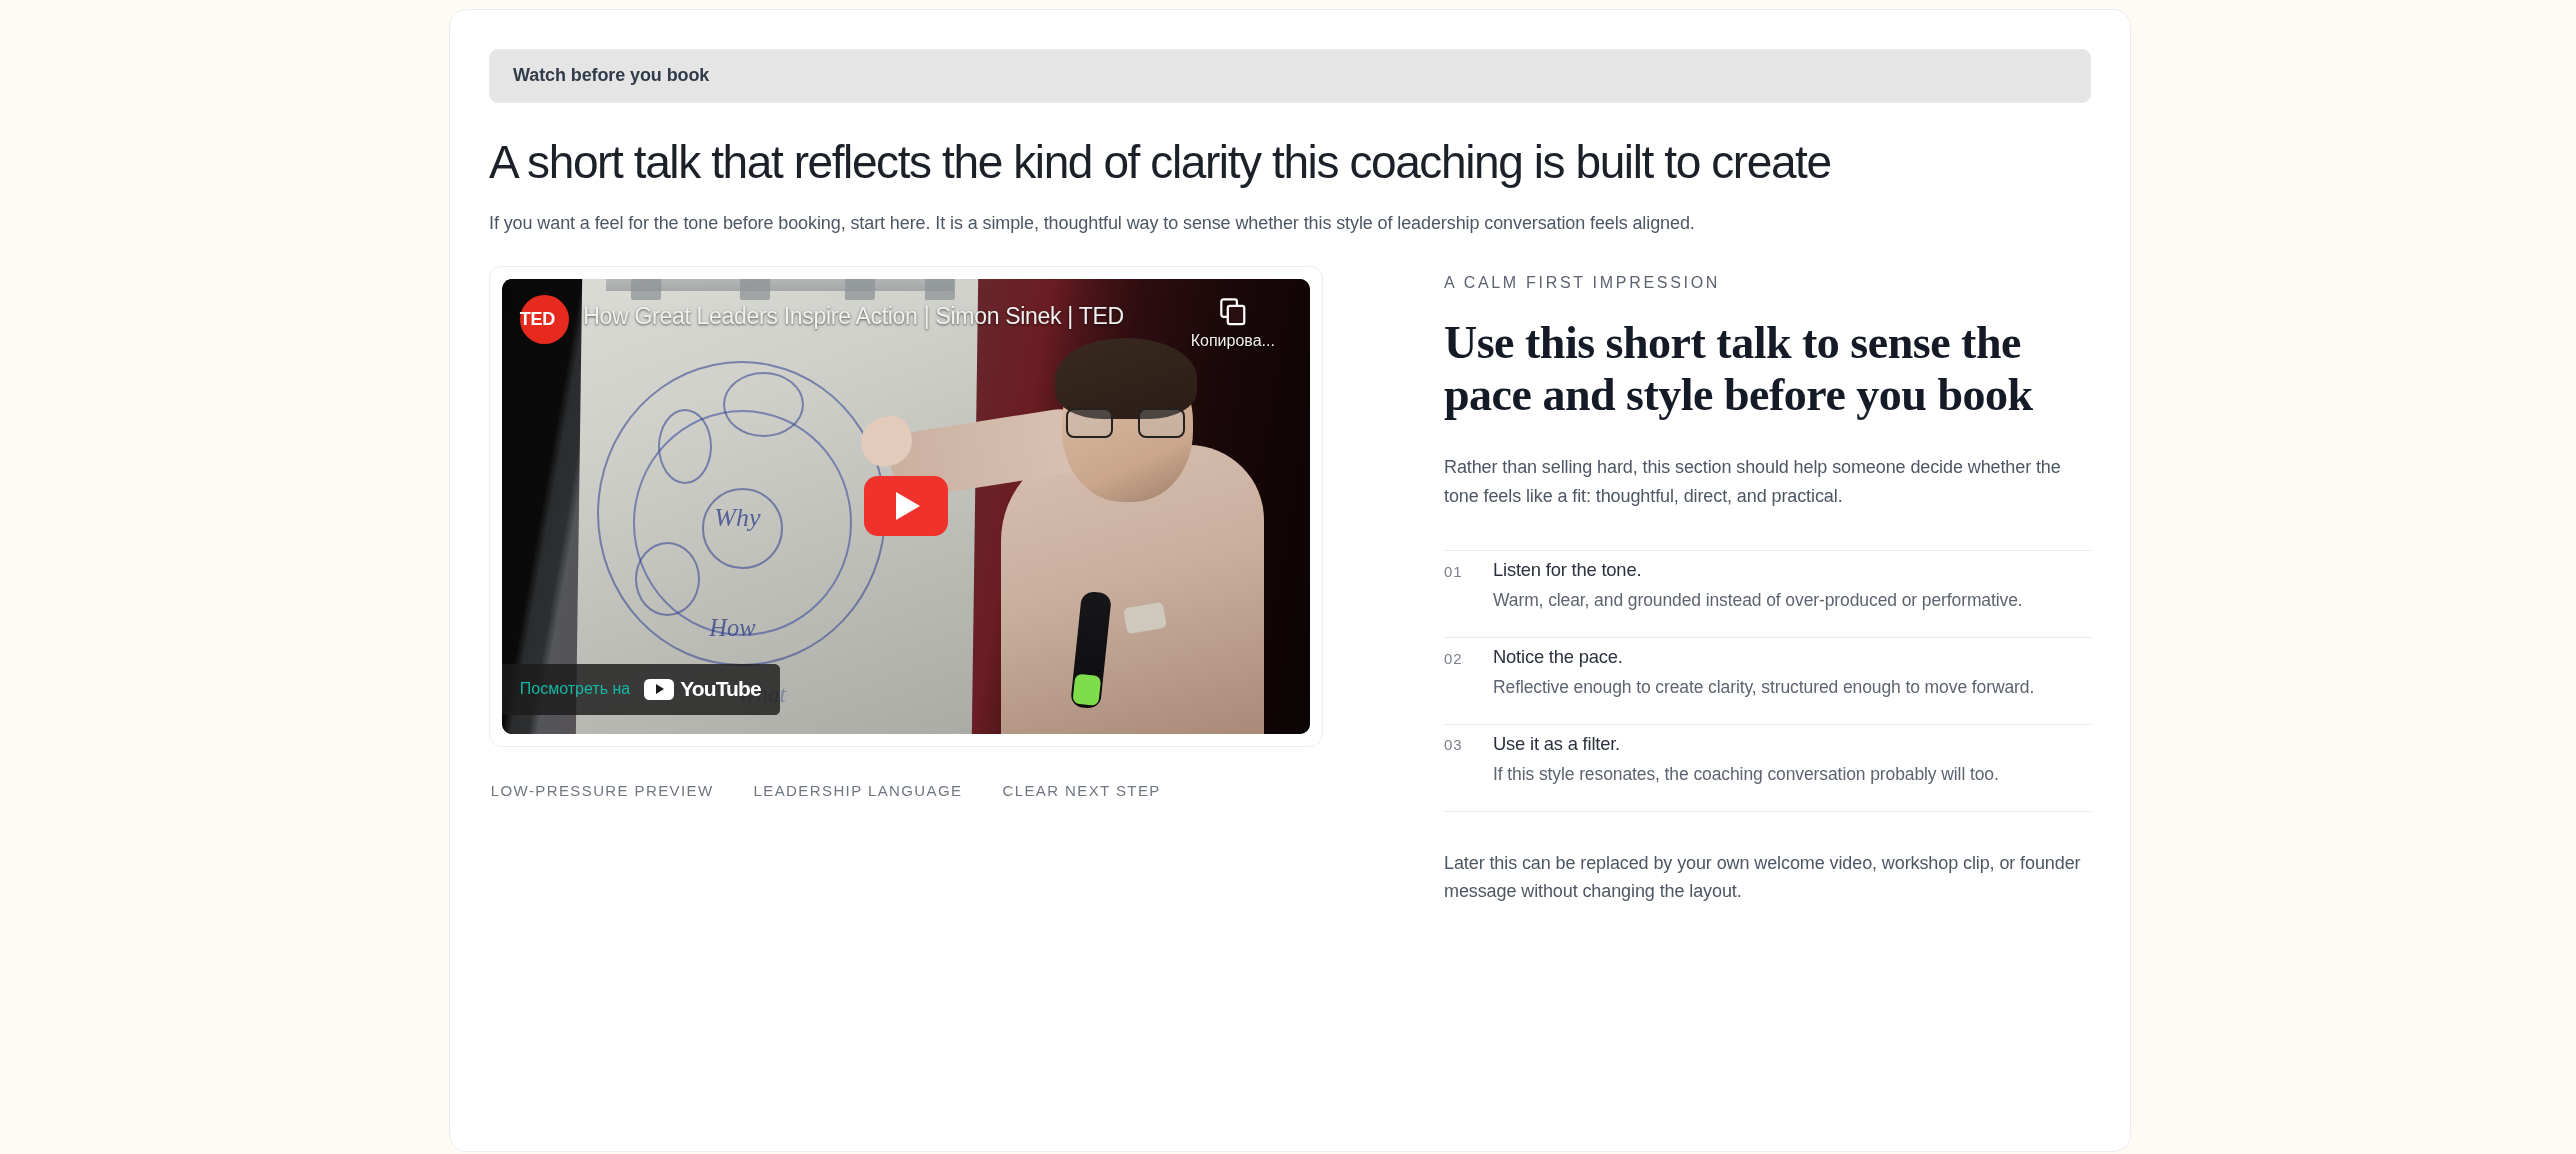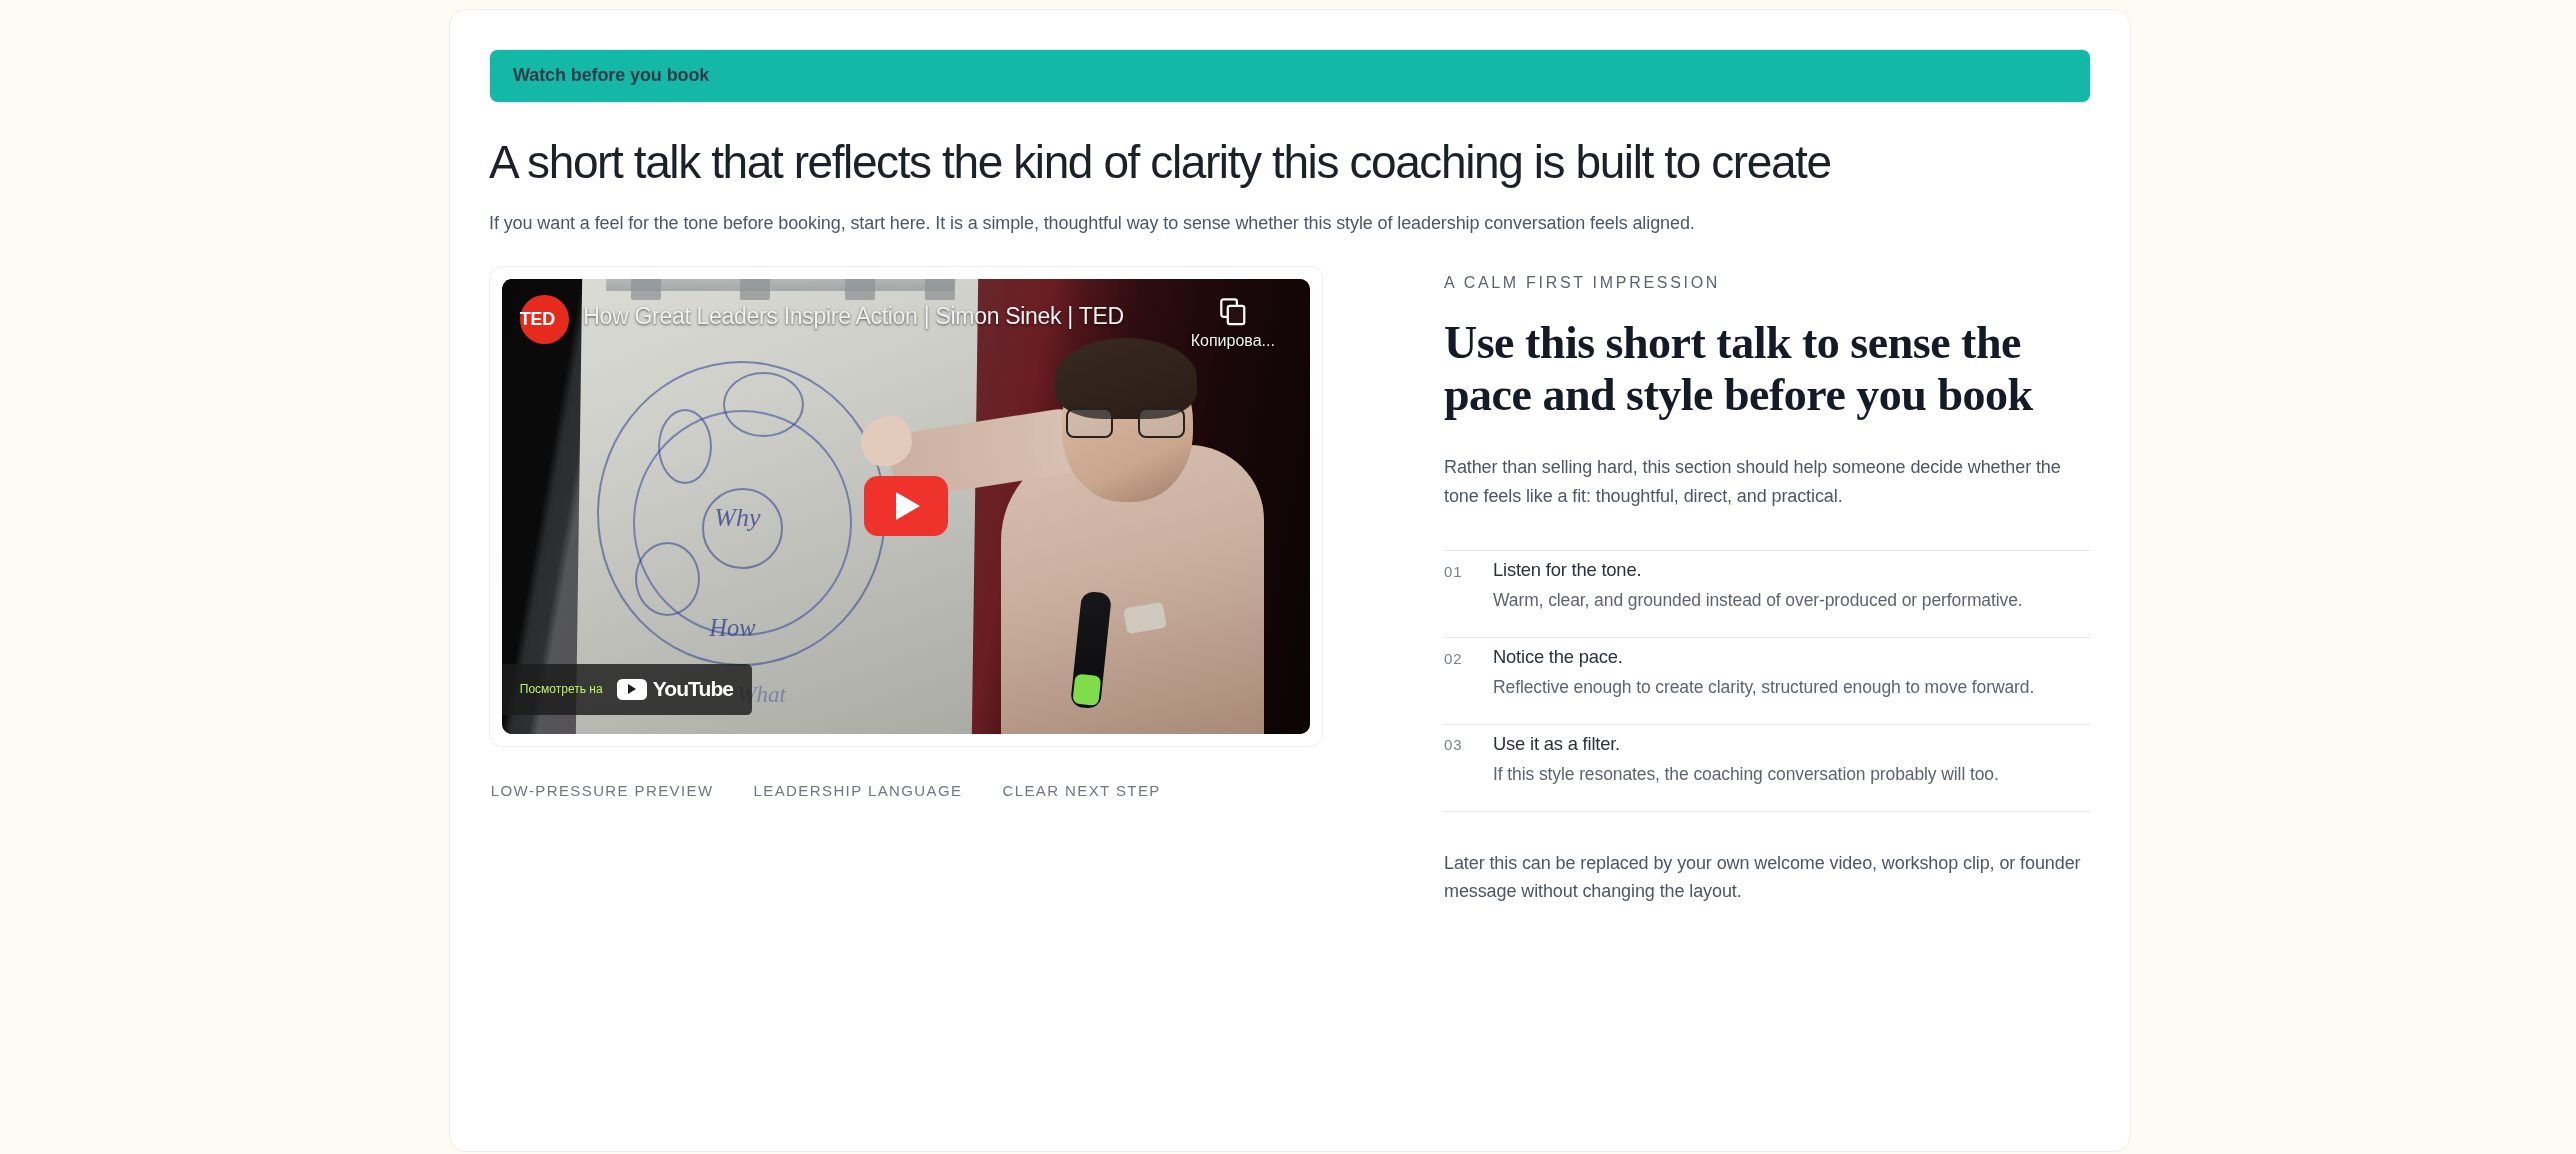--- a/index.html
+++ b/index.html
@@ -36,21 +36,21 @@
     overflow: hidden;
   }
 
   .card-inner {
     padding: 39px 39px 0 39px;
   }
 
   
   .eyebrow-bar {
     height: 54px;
-    background: #14b8a6;
+    background: #e5e5e5;
     border: 0.9px solid #e8e8e8;
     border-radius: 8.8px;
     display: flex;
     align-items: center;
     padding: 0 23px;
   }
   .eyebrow-bar-label {
     font-size: 18px;
     font-weight: 700;
     color: #323b49;
@@ -322,22 +322,22 @@
     height: 51px;
     padding: 0 19px 0 17.5px;
     background: rgba(28,28,28,.82);
     border-radius: 0 5.3px 5.3px 0;
     display: flex;
     align-items: center;
     gap: 14px;
     cursor: pointer;
   }
   .v-watch-label {
-    font-size: 12px;
-    color: #bef264;
+    font-size: 16px;
+    color: #14b8a6;
     white-space: nowrap;
   }
   .yt-logo { display: flex; align-items: center; gap: 6.1px; }
   .yt-mark {
     width: 30px; height: 21px;
     background: #ffffff;
     border-radius: 5.3px;
     display: flex; align-items: center; justify-content: center;
   }
   .yt-mark::after {

